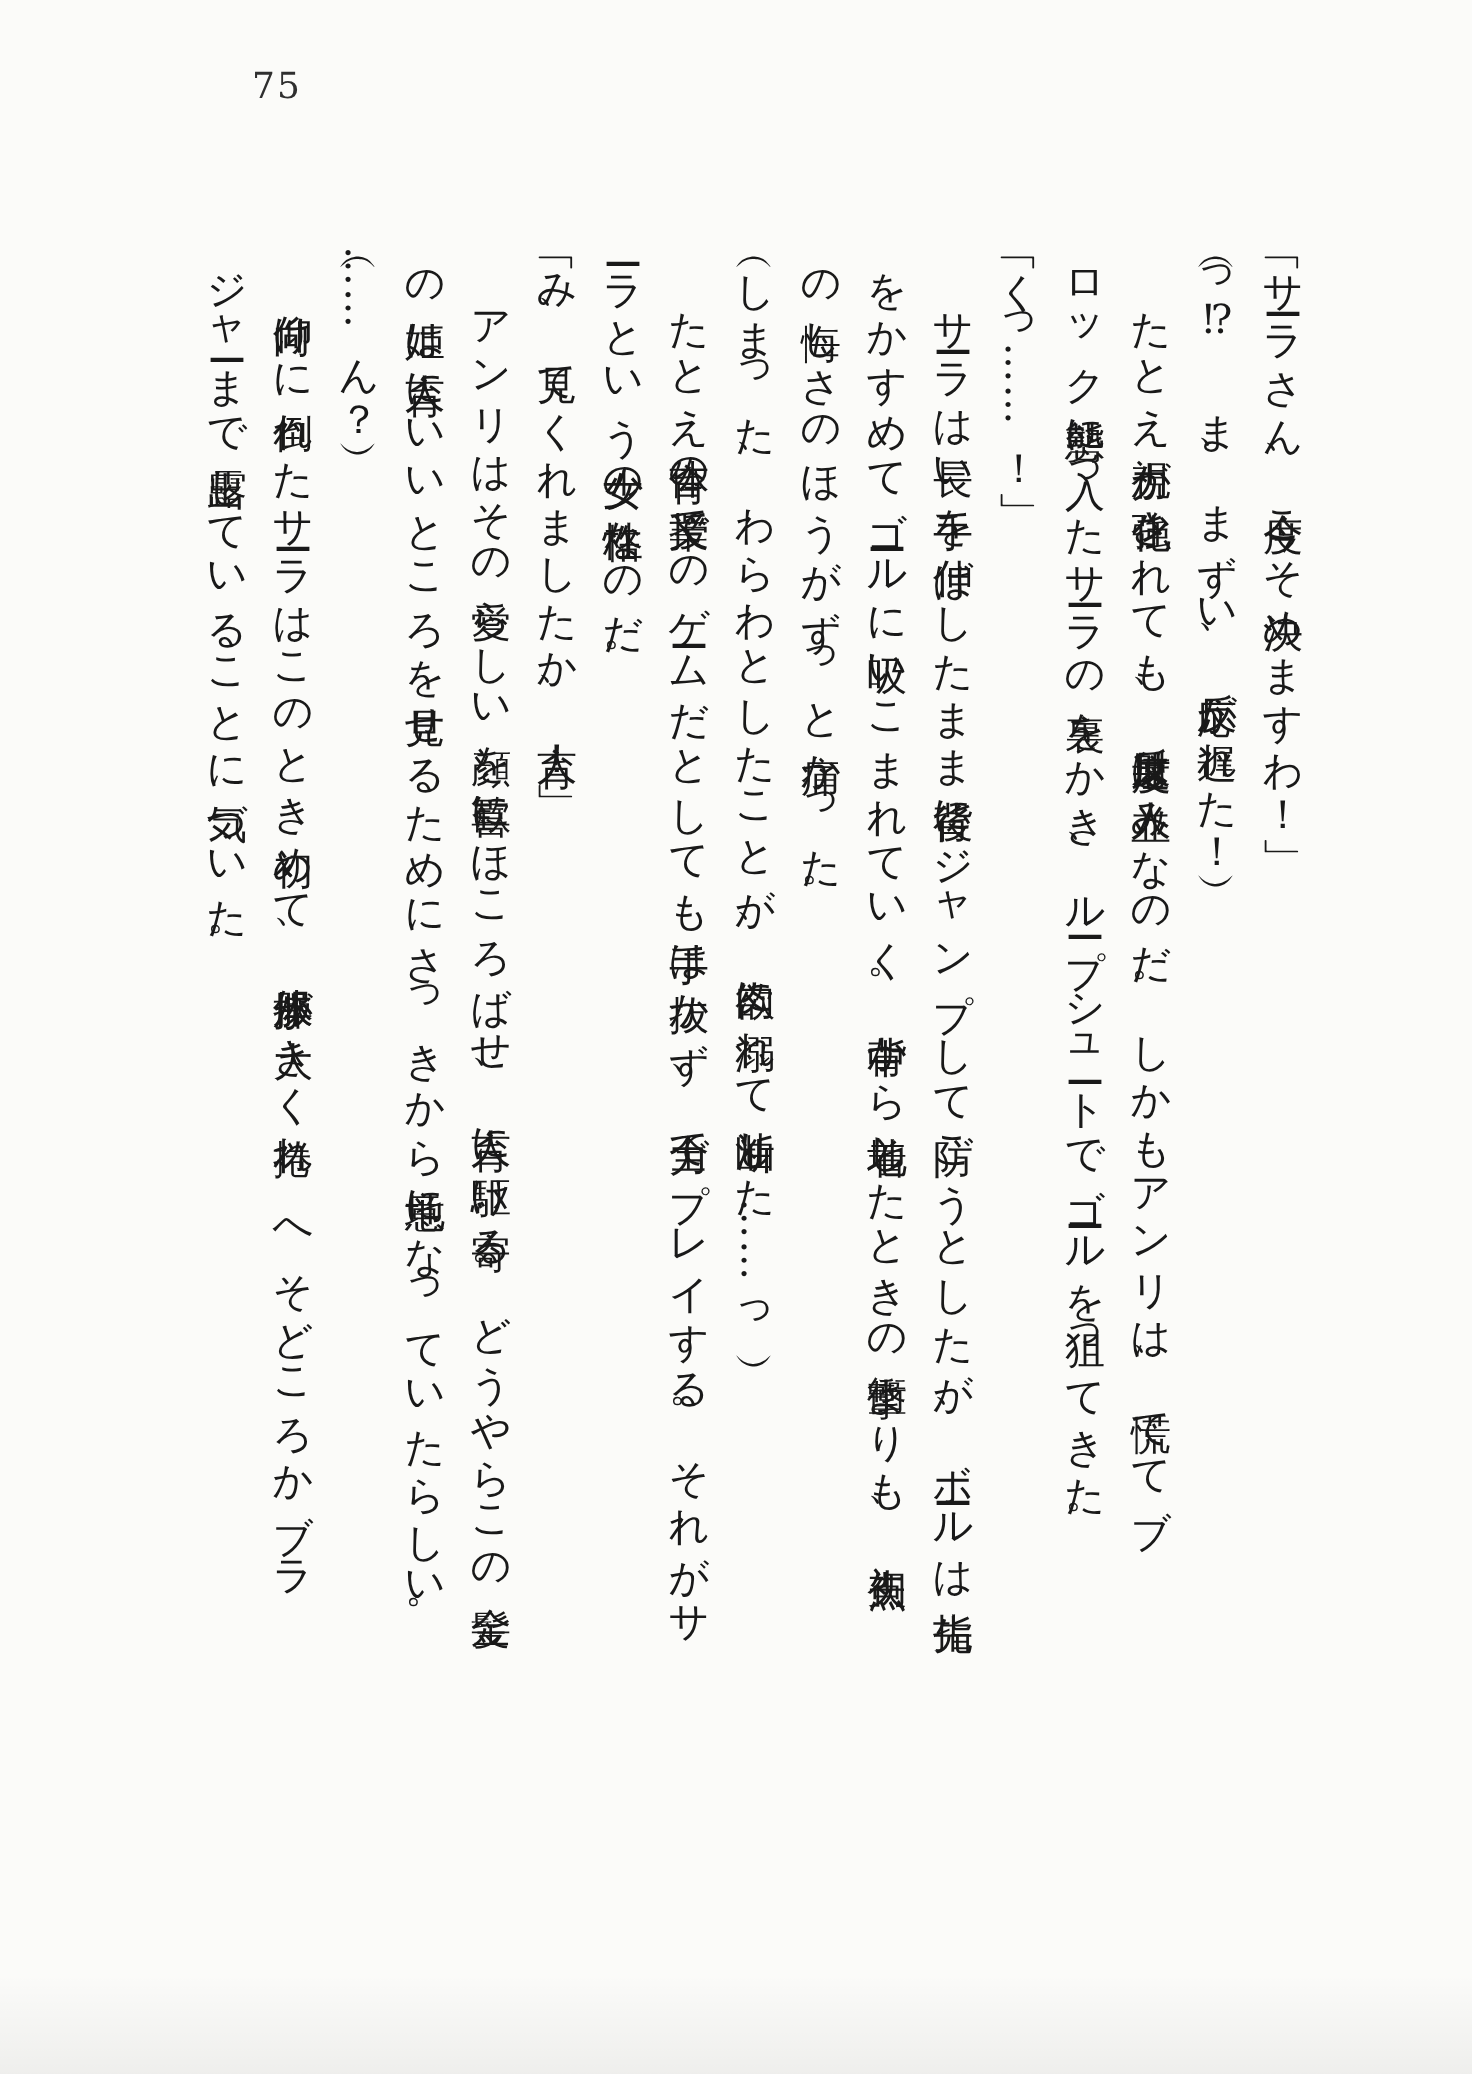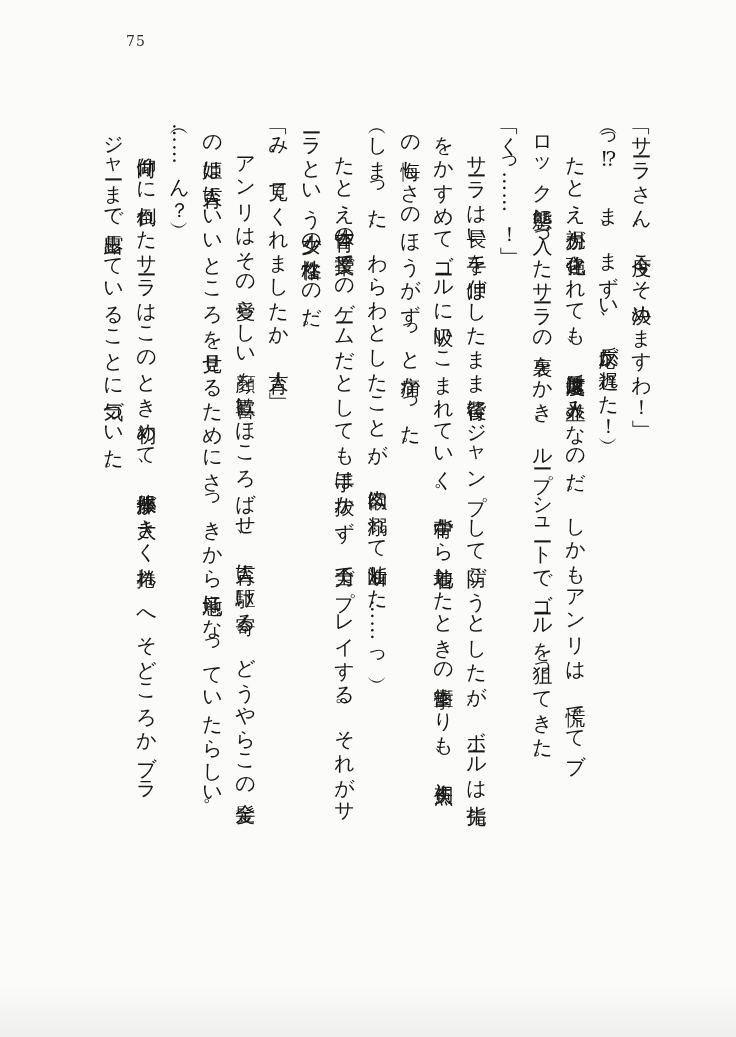--- a/index.html
+++ b/index.html
@@ -20,21 +20,21 @@
     position: absolute;
     left: 0; right: 0; bottom: 0;
     height: 50px;
     background: linear-gradient(to bottom, rgba(0,0,0,0) 0%, rgba(0,0,0,0.05) 100%);
     pointer-events: none;
   }
   .page-number {
     position: absolute;
     top: 33px;
     left: 126px;
-    font-size: 14px;
+    font-size: 18px;
     color: #2f2f2f;
     letter-spacing: 1px;
   }
   .text-block {
     position: absolute;
     top: 122px;
     right: 78px;
     height: 802px;
     writing-mode: vertical-rl;
     -webkit-writing-mode: vertical-rl;

